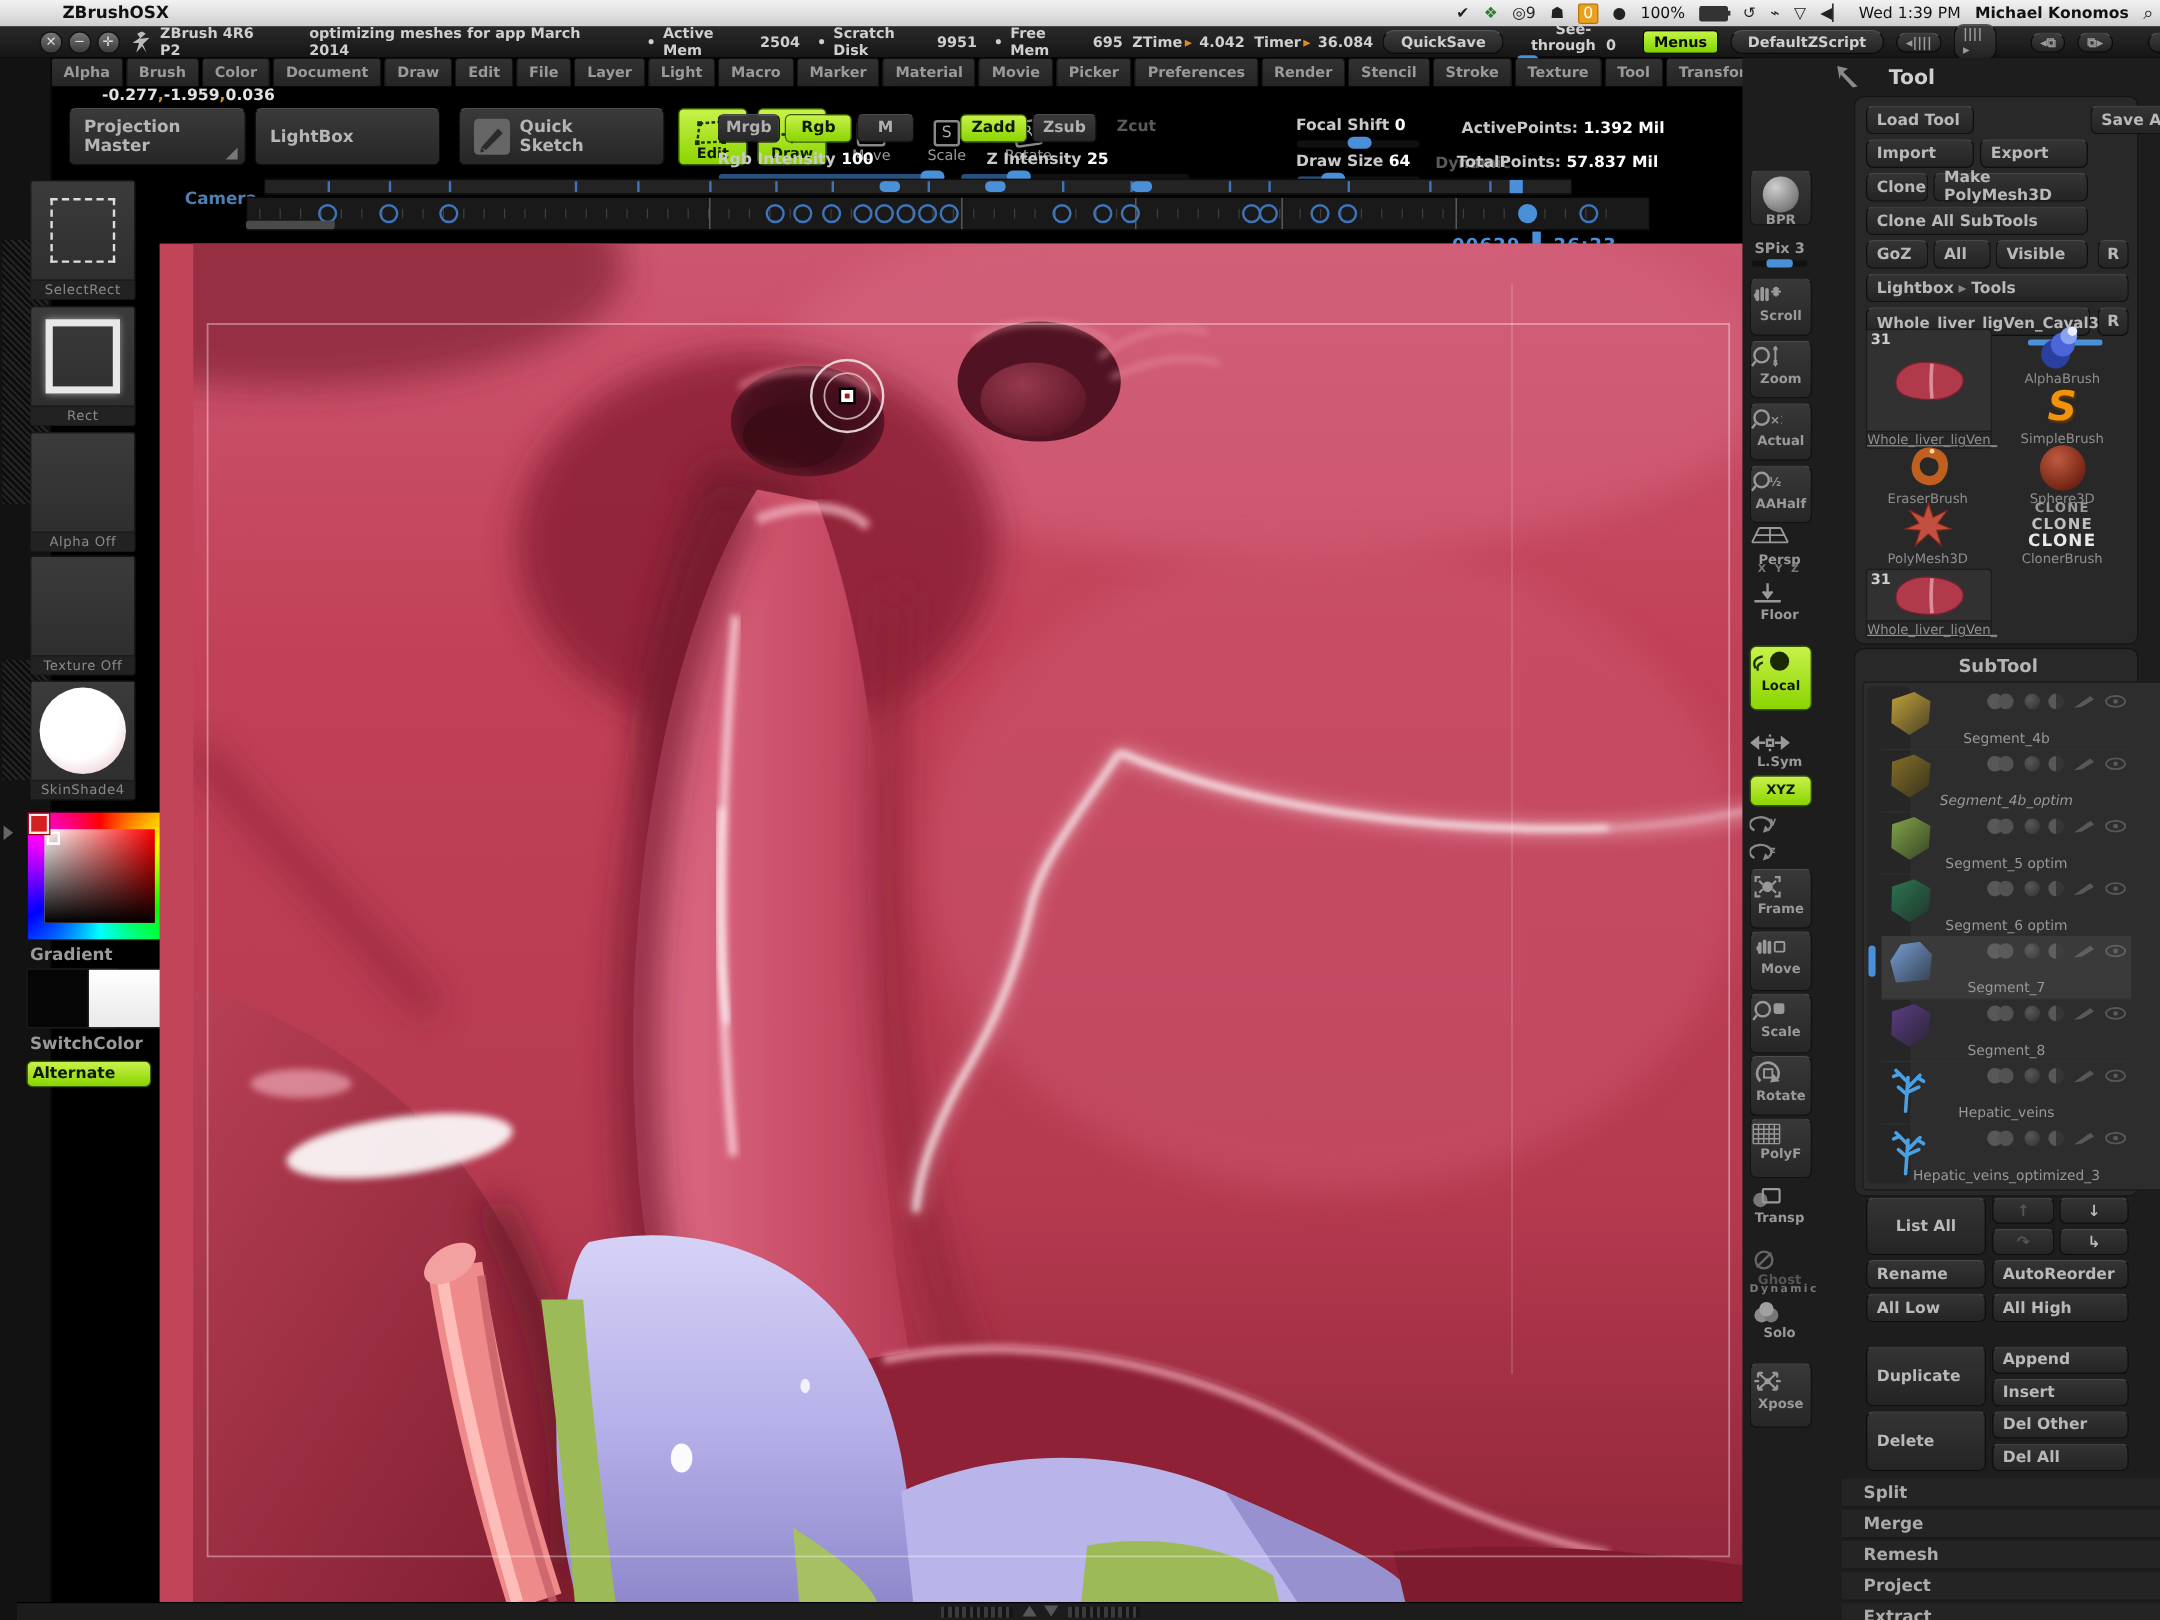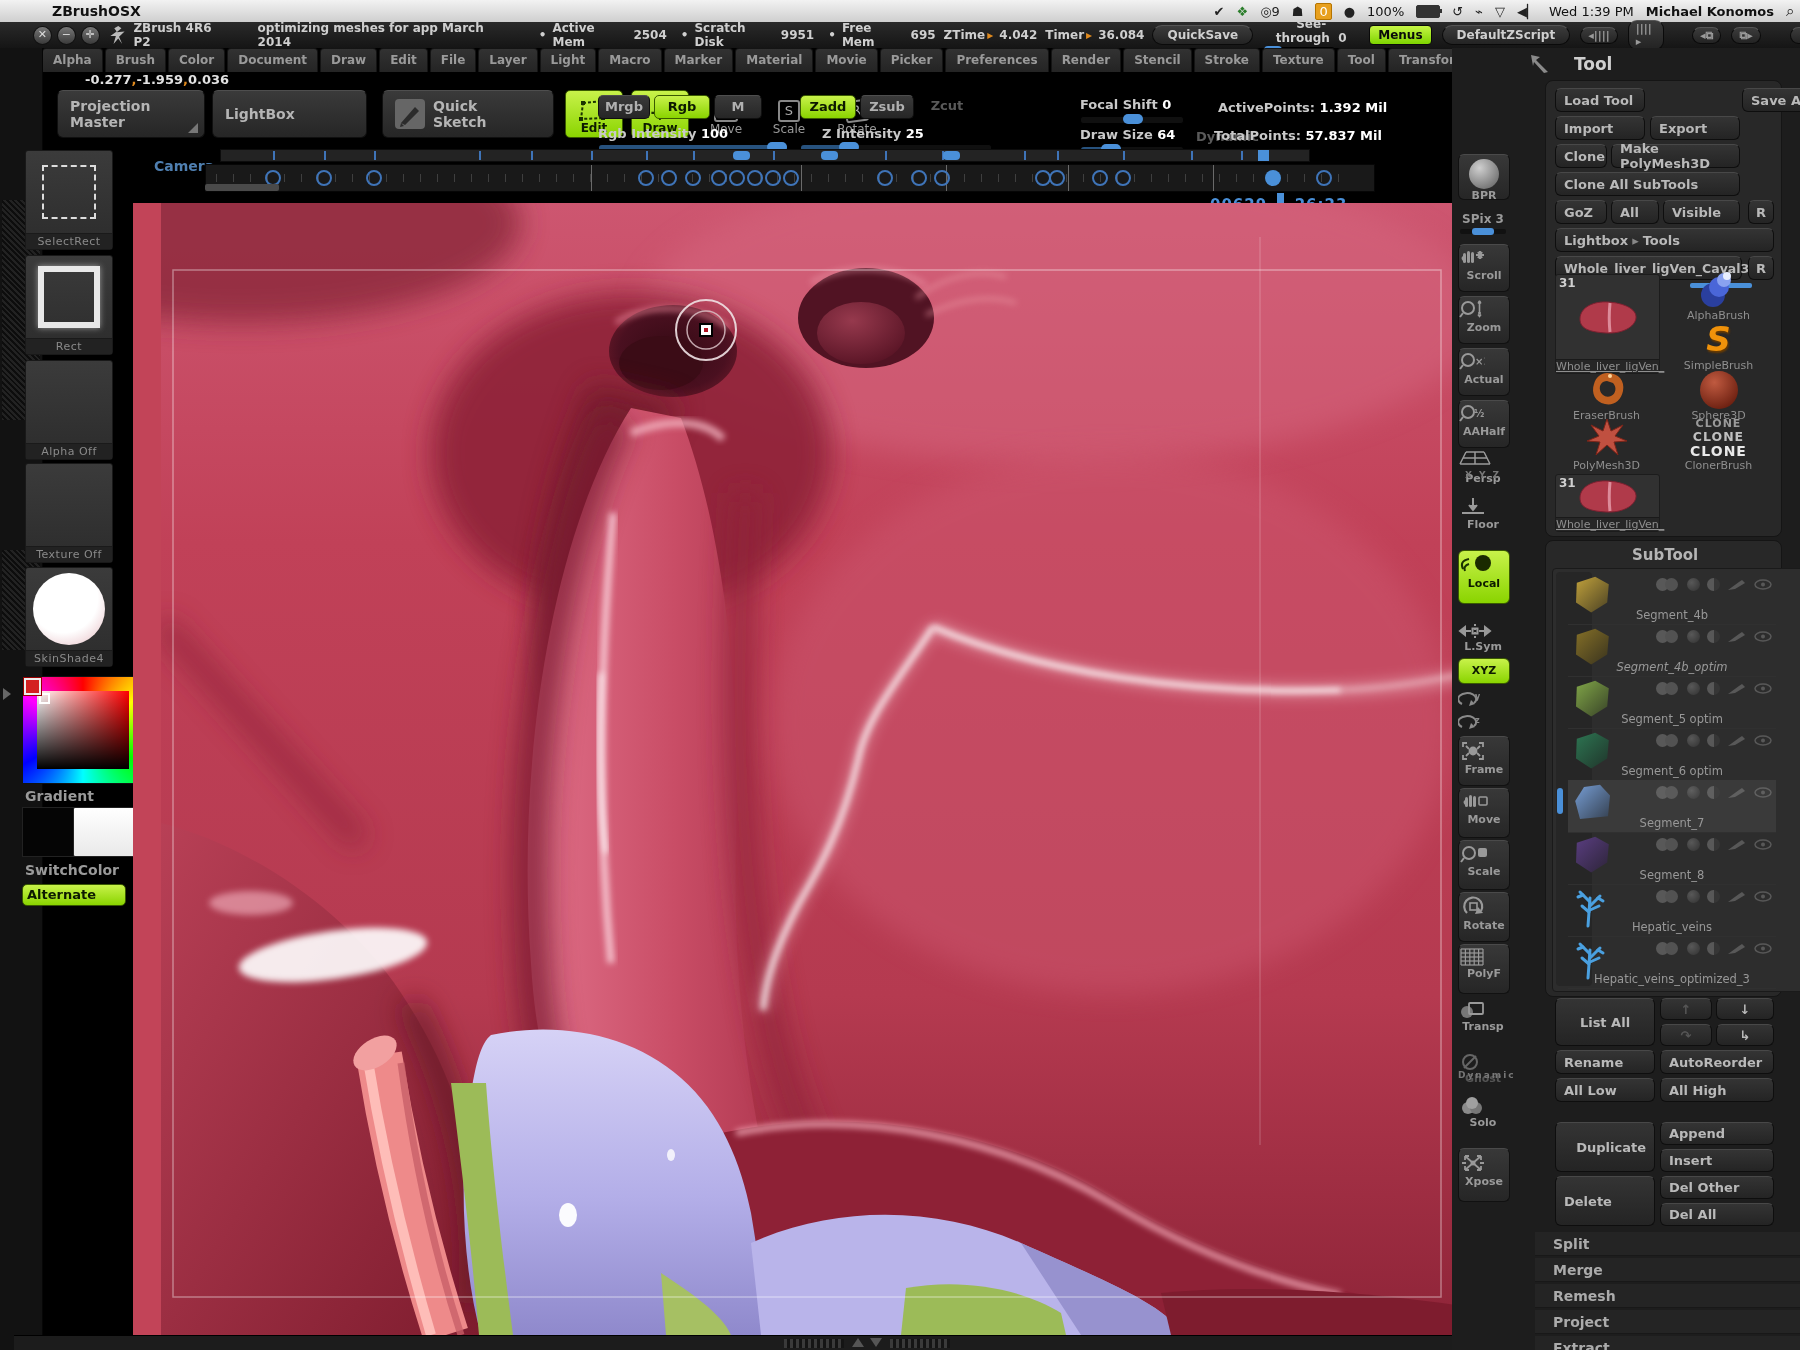--- a/index.html
+++ b/index.html
@@ -69,21 +69,21 @@
   #cam-label{left:126px;top:158px;font-size:14px;font-weight:bold;color:#4f7fb0;}
   #readout{position:absolute;top:193px;font-size:15px;font-weight:bold;color:#4a90d9;letter-spacing:1px;}
   
   .tile{position:absolute;left:25px;width:86px;background:linear-gradient(#3b3b3b,#2c2c2c);
     border:1px solid #191919;border-radius:3px;}
   .tile .face{height:82px;display:flex;align-items:center;justify-content:center;}
   .tile .lbl{height:15px;background:#222;font-size:11px;color:#8a8a8a;text-align:center;line-height:15px;
     border-top:1px solid #1a1a1a;letter-spacing:.5px;}
   .traylabel{position:absolute;left:25px;font-size:14px;font-weight:bold;color:#9a9a9a;}
   
-  .strip-btn{position:absolute;left:1458px;width:50px;text-align:center;color:#9a9a9a;font-size:11px;font-weight:bold;margin-top:12px;}
+  .strip-btn{position:absolute;left:1458px;width:50px;text-align:center;color:#9a9a9a;font-size:11px;font-weight:bold;}
   .strip-btn.boxed{background:linear-gradient(#383838,#262626);border:1px solid #111;border-top-color:#4a4a4a;border-radius:6px;}
   .strip-btn.activeG{background:linear-gradient(#c8f24a,#8ad400);color:#0d1a00;border:1px solid #3a5a00;border-radius:6px;}
   .strip-btn .ic{display:block;margin:2px auto 0;}
   .strip-sup{position:absolute;left:1458px;width:50px;text-align:center;font-size:9px;color:#777;font-weight:bold;letter-spacing:2px;}
   
   #rightpanel{left:1452px;top:48px;width:348px;height:1302px;background:#1d1d1d;}
   .rp-box{position:absolute;background:#282828;border:1px solid #151515;border-radius:8px;}
   .pbtn{position:absolute;background:linear-gradient(#343434,#242424);border:1px solid #0e0e0e;border-top-color:#484848;
     border-radius:6px;color:#b9b9b9;font-weight:bold;font-size:13px;display:flex;align-items:center;
     padding:0 8px;box-sizing:border-box;}
@@ -945,21 +945,21 @@
   </div>
 <div class="pbtn" style="left:1660px;top:1050px;width:114px;height:24px;">
     <span>AutoReorder</span>
   </div>
 <div class="pbtn" style="left:1555px;top:1078px;width:100px;height:24px;">
     <span>All Low</span>
   </div>
 <div class="pbtn" style="left:1660px;top:1078px;width:114px;height:24px;">
     <span>All High</span>
   </div>
-<div class="pbtn" style="left:1555px;top:1122px;width:100px;height:50px;justify-content:flex-end;">
+<div class="pbtn" style="left:1555px;top:1122px;width:100px;height:50px;">
     <span>Duplicate</span>
   </div>
 <div class="pbtn" style="left:1660px;top:1122px;width:114px;height:23px;">
     <span>Append</span>
   </div>
 <div class="pbtn" style="left:1660px;top:1149px;width:114px;height:23px;">
     <span>Insert</span>
   </div>
 <div class="pbtn" style="left:1555px;top:1176px;width:100px;height:50px;">
     <span>Delete</span>

